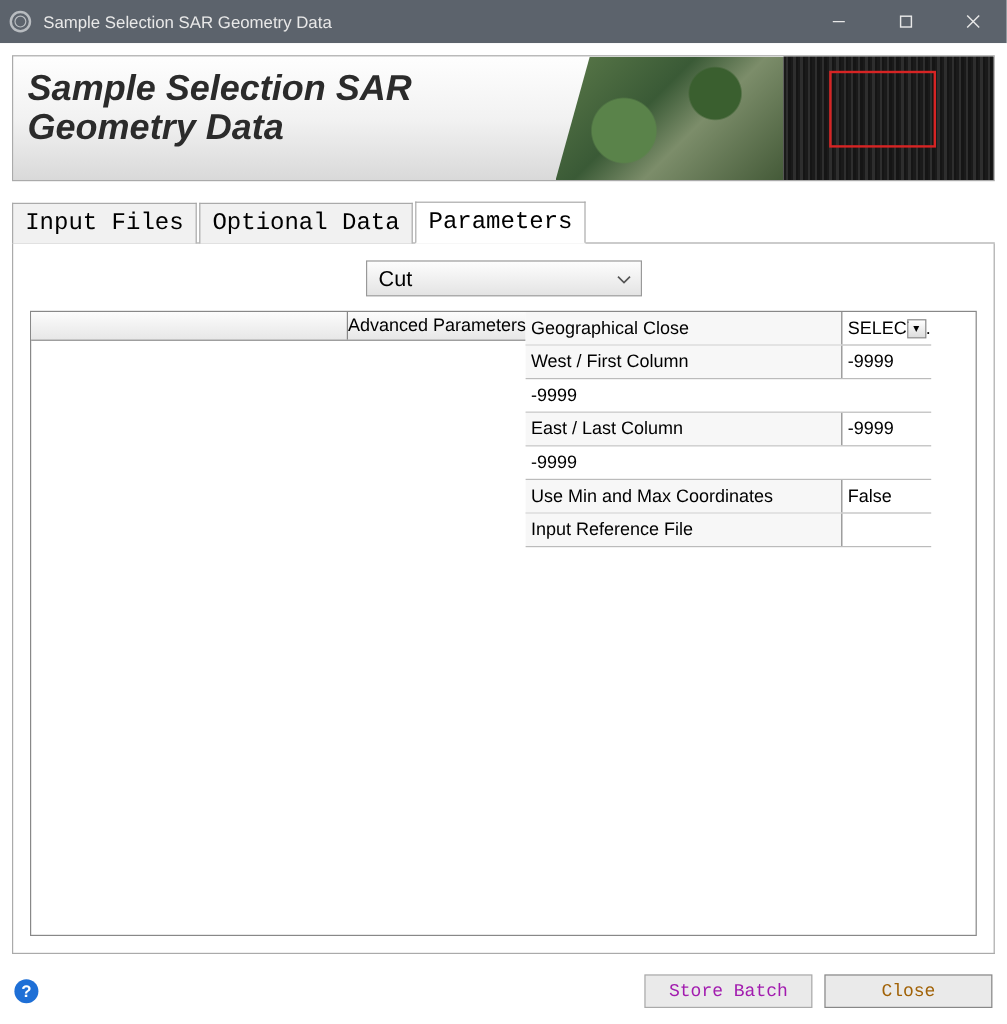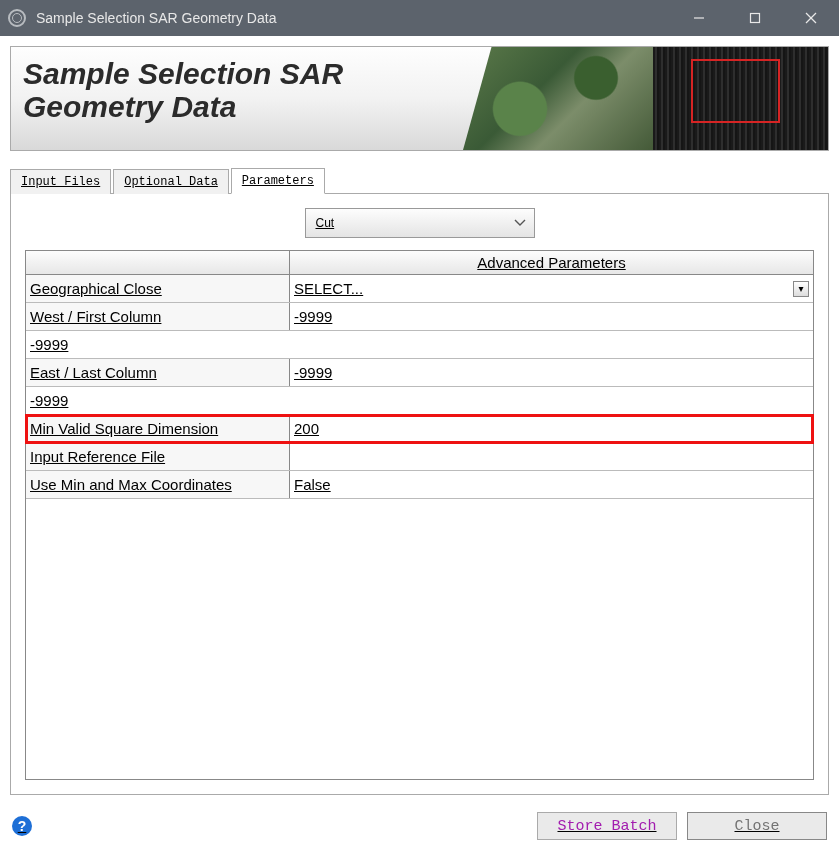--- a/index.html
+++ b/index.html
@@ -37,21 +37,20 @@
     color: #e8e8e8; font-size: 14px;
     font-family: "Segoe UI Symbol", sans-serif;
   }
   .titlebar-btn svg { stroke: #e8e8e8; }
   .window-body {
     height: calc(853px - 36px);
     background: #fff;
     padding: 10px 10px 10px 10px;
     display: flex;
     flex-direction: column;
-    text-decoration: underline;
   }
   .banner {
     height: 105px;
     border: 1px solid #aaa;
     background: linear-gradient(to bottom, #fefefe 0%, #f2f2f2 50%, #d9d9d9 100%);
     position: relative;
     overflow: hidden;
   }
   .banner-title {
     position: absolute;
@@ -89,21 +88,21 @@
     content: ""; position: absolute;
     left: 38px; top: 12px; width: 85px; height: 60px;
     border: 2px solid #d62424;
   }
   .tabs-row {
     margin-top: 16px;
     display: flex;
     align-items: flex-end;
     border-bottom: 1px solid #aaa;
     font-family: "Courier New", monospace;
-    font-size: 12px;
+    font-size: 20px;
   }
   .tab {
     padding: 5px 10px 5px 10px;
     border: 1px solid #aaa;
     border-bottom: none;
     background: #f1f1f1;
     margin-right: 2px;
     position: relative; top:1px;
   }
   .tab.active {
@@ -119,32 +118,32 @@
     display: flex; flex-direction: column;
   }
   .cut-row {
     display: flex; justify-content: center;
   }
   .cut-select {
     width: 230px; height: 30px;
     border: 1px solid #999;
     background: linear-gradient(#fdfdfd,#e4e4e4);
     display: flex; align-items:center;
-    font-size: 12px;
+    font-size: 18px;
     padding-left: 10px;
     position: relative;
   }
   .cut-select .chev {
     position:absolute; right:8px; top:50%; transform:translateY(-50%);
   }
   .grid-wrap {
     margin-top: 12px;
     border: 1px solid #888;
     flex: 1;
-    display:flex; flex-direction:column;
+    display:flex; flex-direction:row;
     font-family: Arial, sans-serif;
     font-size: 15px;
   }
   .grid-header {
     display:flex; height:24px;
     background: linear-gradient(#fcfcfc,#e7e7e7);
     border-bottom:1px solid #888;
   }
   .hcell-left { width:264px; border-right:1px solid #888; }
   .hcell-right { flex:1; display:flex; align-items:center; justify-content:center; height:100%; }
@@ -197,21 +196,21 @@
   .btn {
     width: 140px; height:28px;
     border:1px solid #aaa;
     background:#eaeaea;
     font-family:"Courier New", monospace;
     font-size:15px;
     display:inline-flex; align-items:center; justify-content:center;
     margin-left:10px;
   }
   .btn.disabled { color:#a21caf; }
-  .btn.enabled { color:#737373; border-color:#888; }
+  .btn.enabled { color:#a16207; border-color:#888; }
 </style>
 </head>
 <body>
 
 <div class="titlebar">
   <span class="app-icon"></span>
   <span>Sample Selection SAR Geometry Data</span>
   <span class="titlebar-spacer"></span>
   <span class="titlebar-btn">
     <svg width="12" height="12" viewBox="0 0 12 12">
@@ -288,36 +287,30 @@
             <div class="rlabel">East / Last Column</div>
             <div class="rvalue">
               <span>-9999</span>
             </div>
           </div>
           <div class="grid-row">
             <div class="rvalue">
               <span>-9999</span>
             </div>
           </div>
-          <div class="grid-row highlight">
-            <div class="rlabel">Min Valid Square Dimension</div>
-            <div class="rvalue">
-              <span>200</span>
+          <div class="grid-row">
+            <div class="rlabel">Use Min and Max Coordinates</div>
+            <div class="rvalue">
+              <span>False</span>
             </div>
           </div>
           <div class="grid-row">
             <div class="rlabel">Input Reference File</div>
             <div class="rvalue">
               <span></span>
-            </div>
-          </div>
-          <div class="grid-row">
-            <div class="rlabel">Use Min and Max Coordinates</div>
-            <div class="rvalue">
-              <span>False</span>
             </div>
           </div>
         </div>
       <div class="grid-filler"></div>
     </div>
   </div>
 
   <div class="footer">
     <div class="help-icon">?</div>
     <div class="footer-spacer"></div>

